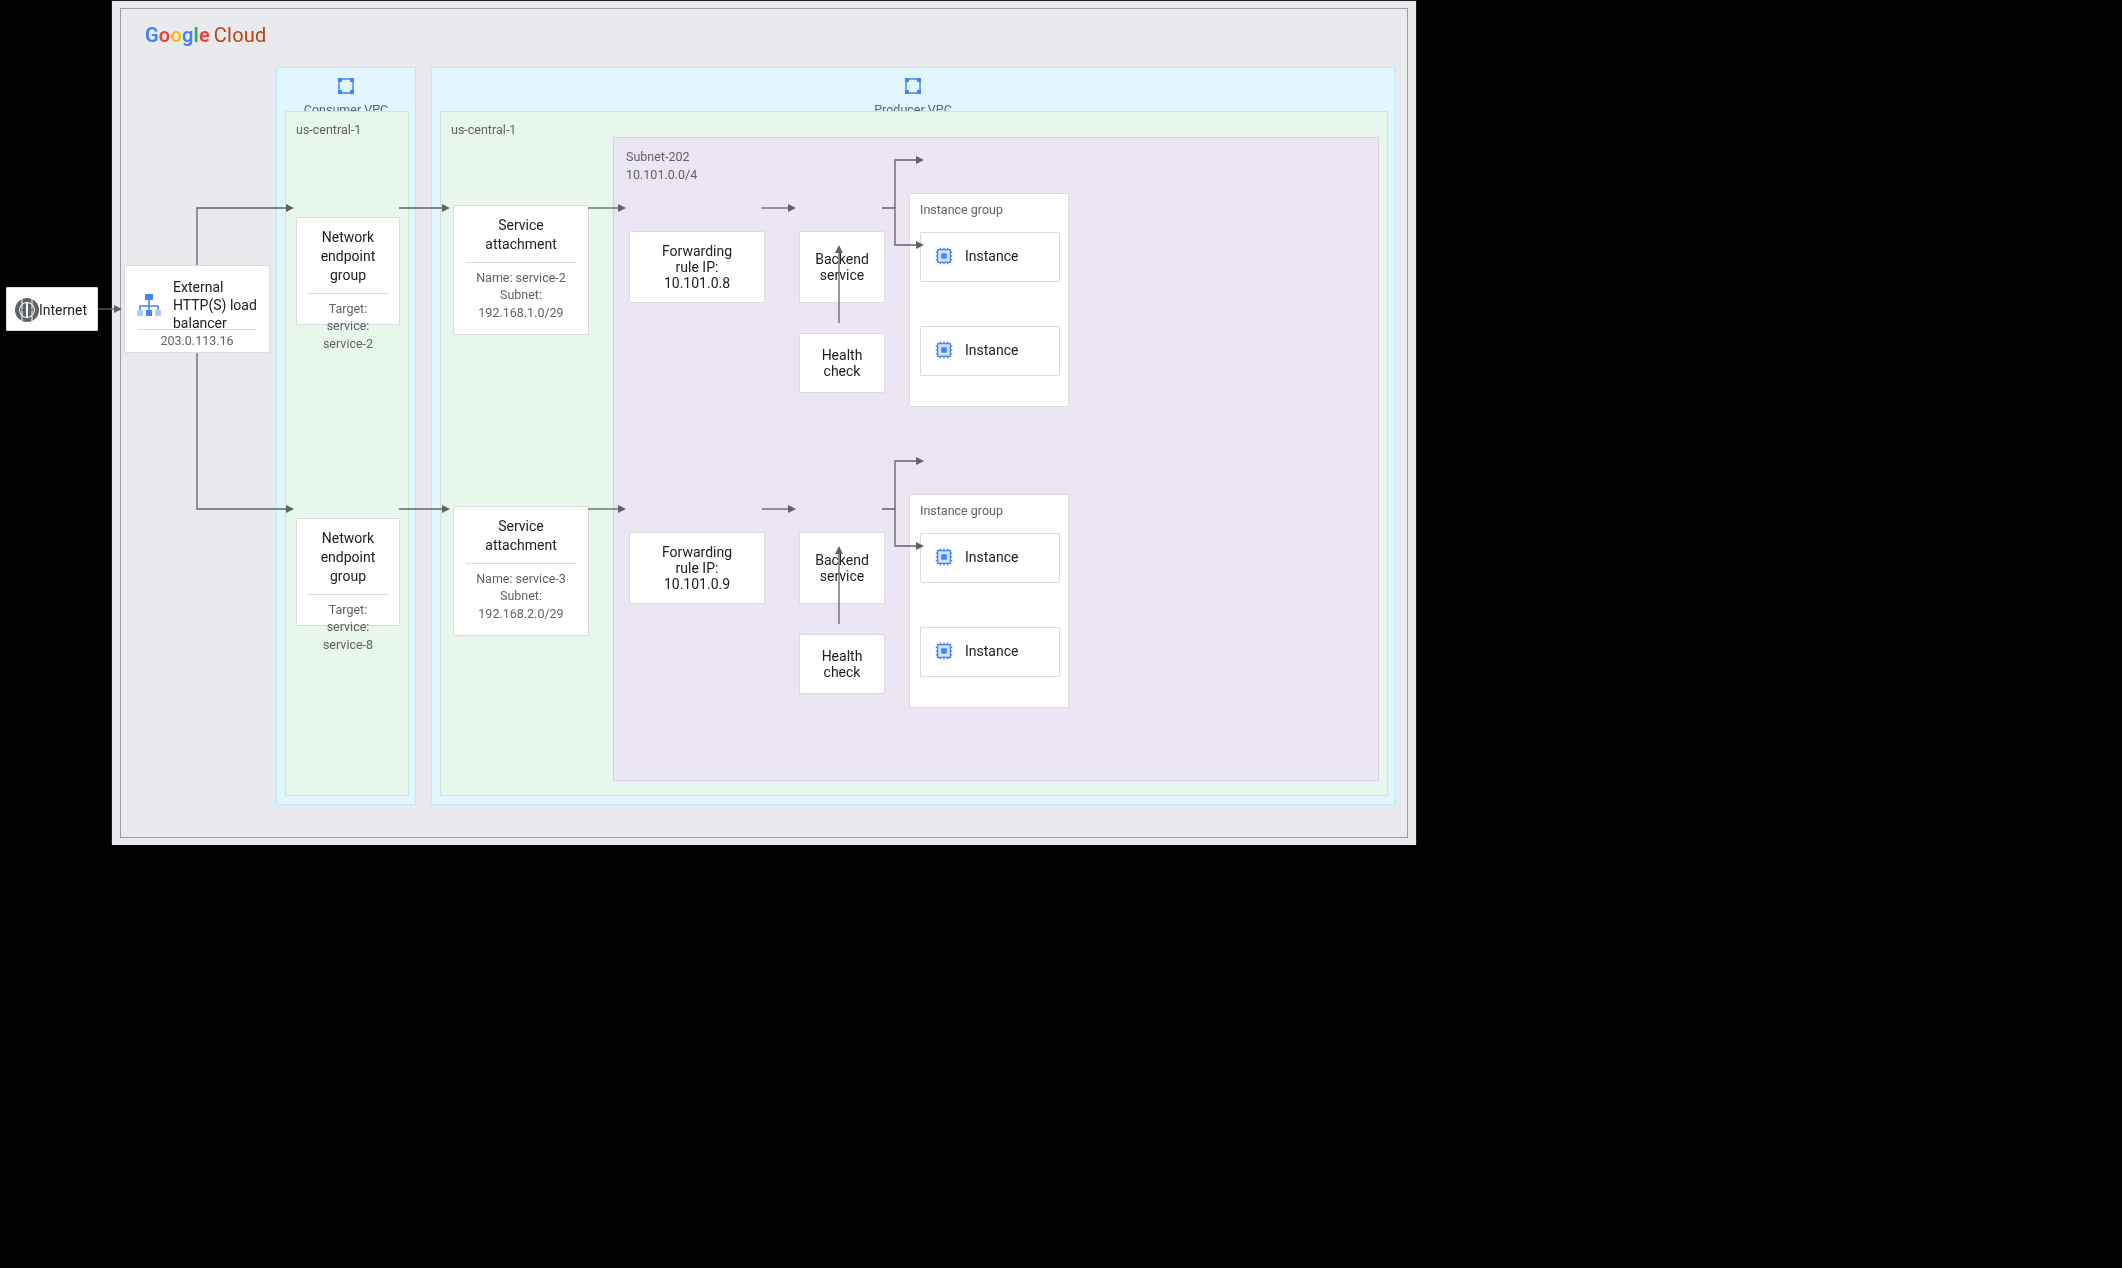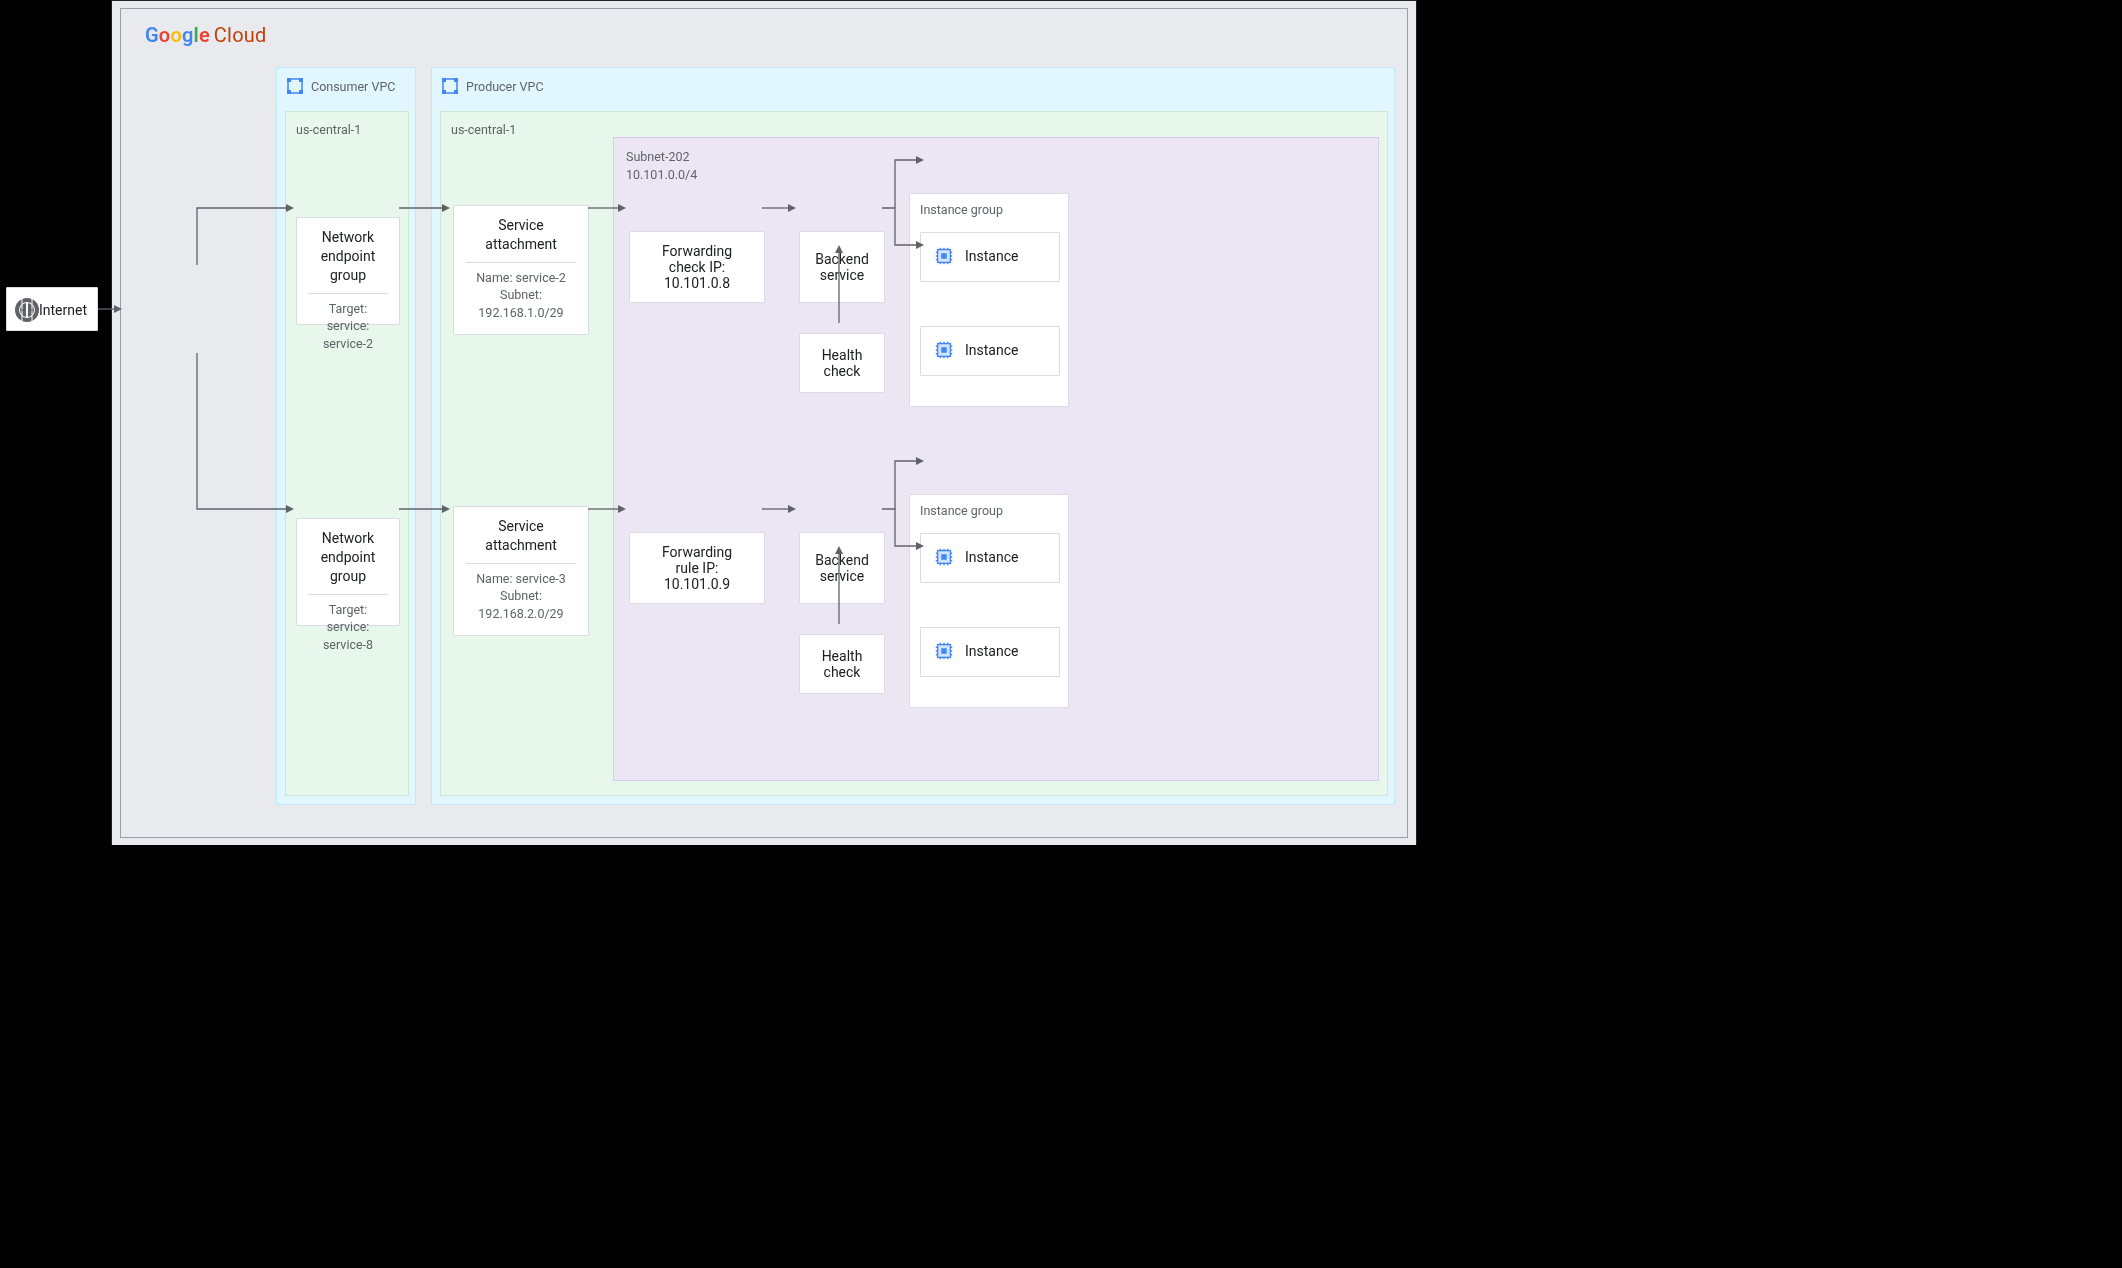--- a/index.html
+++ b/index.html
@@ -10,21 +10,21 @@
 .logo .g{font-weight:600;}
 .logo .g1{color:#4285f4;}
 .logo .g2{color:#ea4335;}
 .logo .g3{color:#fbbc05;}
 .logo .g4{color:#4285f4;}
 .logo .g5{color:#34a853;}
 .logo .g6{color:#ea4335;}
 .logo .cloud{color:#c2410c;font-weight:400;margin-left:4px;}
 .box{position:absolute;box-sizing:border-box;}
 .vpc{background:#e1f6fe;border:1px solid #bfeaf9;}
-.vpc-title{display:flex;align-items:center;gap:8px;padding:10px 10px 0 10px;font-size:12.5px;color:#5f6368;}
+.vpc-title{display:flex;align-items:center;gap:8px;padding:10px 10px 0 10px;font-size:12.5px;color:#5f6368;flex-direction:column;}
 .region{background:#e7f7ec;border:1px solid #c8ead2;}
 .region-title{padding:10px 0 0 10px;font-size:12.5px;color:#5f6368;}
 .subnet{background:#ece6f4;border:1px solid #d8cce8;}
 .subnet-title{padding:10px 0 0 12px;font-size:12.5px;color:#5f6368;line-height:1.4;}
 .white{background:#fff;border:1px solid #dadce0;border-radius:1px;}
 .white.sm{padding:10px 10px;text-align:center;}
 .title-main{font-size:14px;color:#202124;line-height:1.35;}
 .divider{border:none;border-top:1px solid #dadce0;margin:8px auto 6px;}
 .meta{font-size:12.5px;color:#5f6368;line-height:1.4;}
 .label{font-size:14px;color:#202124;}
@@ -110,21 +110,21 @@
           <div class="meta">192.168.2.0/29</div>
         </div>
 
         <div class="box subnet" style="left:172px;top:25px;width:766px;height:644px;">
           <div class="subnet-title">
             <div>Subnet-202</div>
             <div>10.101.0.0/4</div>
           </div>
 
           <div class="box white" style="left:15px;top:93px;width:136px;height:72px;">
-              <div class="center label">Forwarding check IP: 10.101.0.8</div>
+              <div class="center label">Forwarding rule IP: 10.101.0.8</div>
             </div>
           <div class="box white" style="left:185px;top:93px;width:86px;height:72px;">
               <div class="center label">Backend service</div>
             </div>
           <div class="box white" style="left:185px;top:195px;width:86px;height:60px;">
               <div class="center label">Health check</div>
             </div>
 
           <div class="box white" style="left:295px;top:55px;width:160px;height:214px;">
             <div class="ig-title">Instance group</div>
@@ -240,20 +240,34 @@
     </div>
   </div>
 
   <div class="box white" style="left:6px;top:287px;width:92px;height:44px;">
     <div style="position:absolute;left:8px;top:10px;display:flex;align-items:center;">
       <span class="icon-globe"></span>
       <span class="label">Internet</span>
     </div>
   </div>
 
+  <div class="box white" style="left:124px;top:265px;width:146px;height:88px;">
+    <div class="lb-flex">
+      <svg class="lb-icon" viewBox="0 0 28 28">
+        <rect x="10" y="3" width="8" height="6" fill="#4285f4"></rect>
+        <rect x="2" y="19" width="6" height="6" fill="#aecbfa"></rect>
+        <rect x="11" y="19" width="6" height="6" fill="#4285f4"></rect>
+        <rect x="20" y="19" width="6" height="6" fill="#aecbfa"></rect>
+        <path d="M14 9 V15 M5 19 V15 H23 V19 M14 15 V19" stroke="#4285f4" stroke-width="1.6" fill="none"></path>
+      </svg>
+      <span class="label" style="line-height:1.3;">External HTTP(S) load balancer</span>
+    </div>
+    <hr class="divider centerX" style="top:55px;width:118px;">
+    <div class="meta centerX" style="top:66px;">203.0.113.16</div>
+  </div>
 
   <svg class="conn" width="1415" height="845">
     <defs>
       <g id="ah">
           <path class="head" d="M0,0 L-8,-4 L-8,4 Z"></path>
         </g>
     </defs>
 
     <path d="M98 309 H116"></path>
       <use href="#ah" x="122" y="309"></use>

